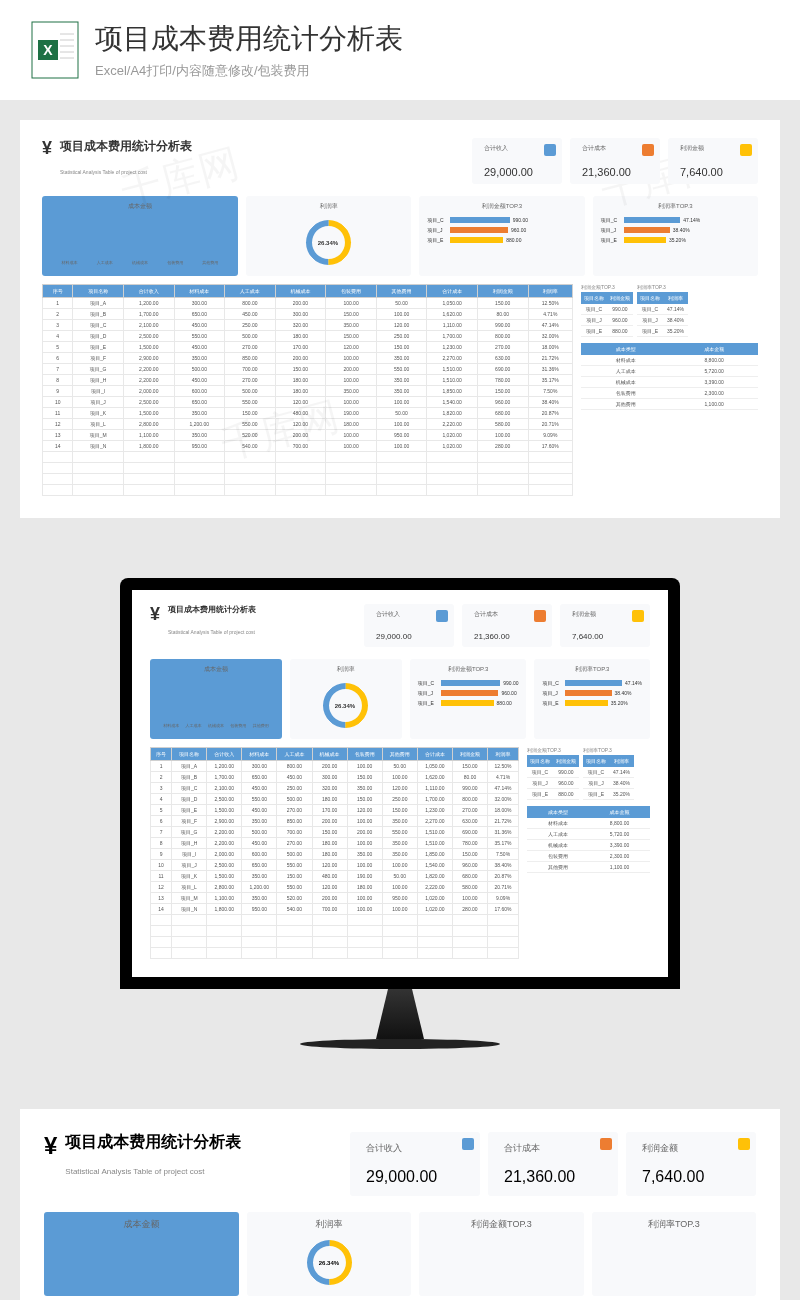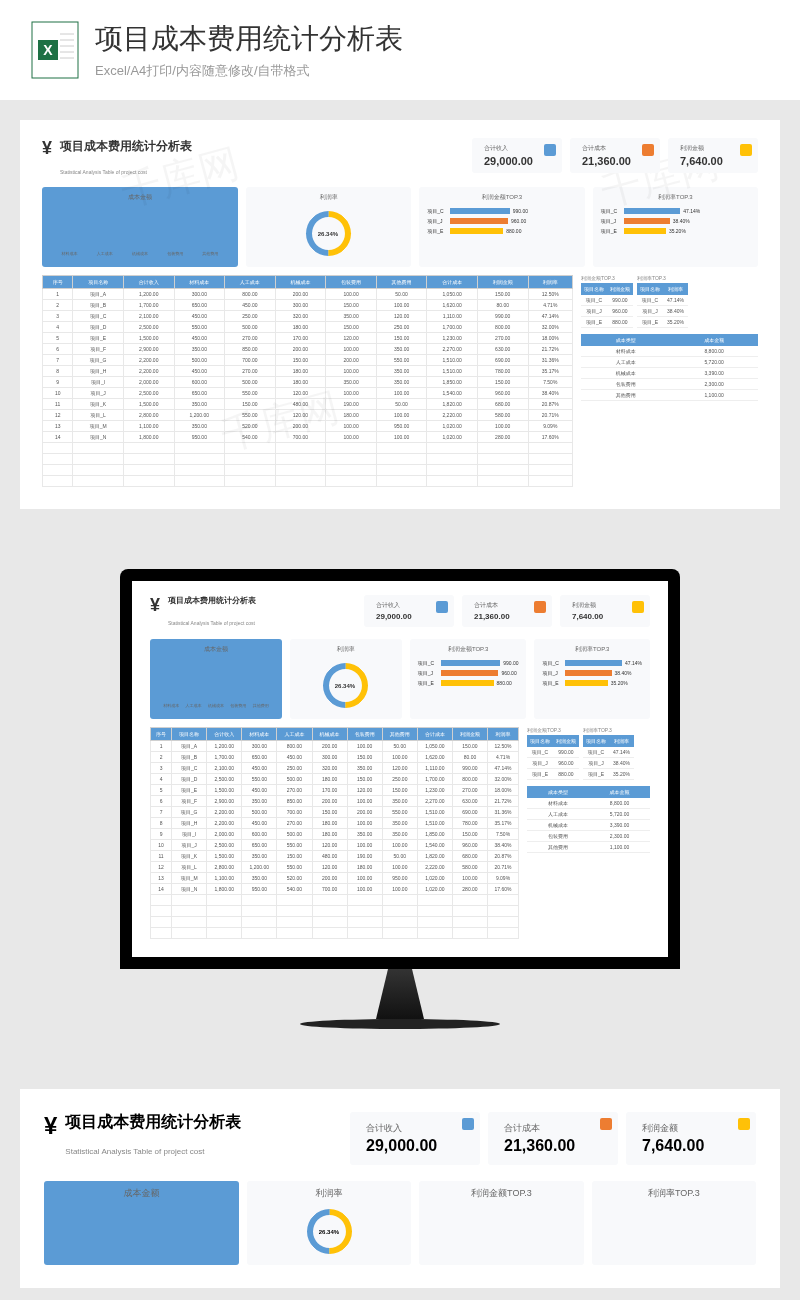--- a/index.html
+++ b/index.html
@@ -12,21 +12,21 @@
 .preview{background:#fff;margin:20px;padding:10px;position:relative}
 .preview-content{font-size:6px;color:#333}
 .doc-header{display:flex;justify-content:space-between;padding:8px 12px;align-items:flex-start}
 .doc-title-block{display:flex;gap:8px;align-items:flex-start}
 .yen-icon{font-size:18px;font-weight:bold}
 .doc-title h2{font-size:12px;font-weight:bold}
 .doc-title p{font-size:5px;color:#888;margin-top:14px}
 .kpi-cards{display:flex;gap:8px}
 .kpi-card{background:#f8f9fb;padding:6px 12px;border-radius:3px;min-width:90px;position:relative}
 .kpi-card .label{font-size:6px;color:#666}
-.kpi-card .value{font-size:11px;font-weight:bold;margin-top:2px}
+.kpi-card .value{font-size:11px;font-weight:normal;margin-top:13px}
 .kpi-card .icon{position:absolute;right:6px;top:6px;width:12px;height:12px}
 .charts-row{display:flex;gap:8px;padding:4px 12px}
 .chart-box{background:#f8f9fb;padding:6px;border-radius:3px;flex:1}
 .chart-box.bar{flex:1.2}
 .chart-title{font-size:6px;text-align:center;margin-bottom:4px;color:#666}
 .bar-chart{display:flex;align-items:flex-end;justify-content:space-around;height:50px;padding:0 4px}
 .bar-item{display:flex;flex-direction:column;align-items:center;gap:2px}
 .bar{width:12px;background:#5b9bd5}
 .bar-label{font-size:4px;color:#666}
 .donut-chart{display:flex;justify-content:center;align-items:center;height:55px}
@@ -76,21 +76,21 @@
         <text x="18" y="35" fill="#fff" font-size="14" text-anchor="middle" font-weight="bold">X</text>
         <line x1="30" y1="14" x2="44" y2="14" stroke="#ccc"></line>
         <line x1="30" y1="20" x2="44" y2="20" stroke="#ccc"></line>
         <line x1="30" y1="26" x2="44" y2="26" stroke="#ccc"></line>
         <line x1="30" y1="32" x2="44" y2="32" stroke="#ccc"></line>
         <line x1="30" y1="38" x2="44" y2="38" stroke="#ccc"></line>
       </svg>
   </div>
   <div class="header-text">
     <h1>项目成本费用统计分析表</h1>
-    <p>Excel/A4打印/内容随意修改/自带格式</p>
+    <p>Excel/A4打印/内容随意修改/包装费用</p>
   </div>
 </div>
 
 <div class="preview">
   <div class="watermark" style="top:30px;left:100px">千库网</div>
   <div class="watermark" style="top:30px;right:60px">千库网</div>
   <div class="watermark" style="bottom:60px;left:200px">千库网</div>
   <div class="preview-content" id="preview1">
   <div class="doc-header">
     <div class="doc-title-block">

